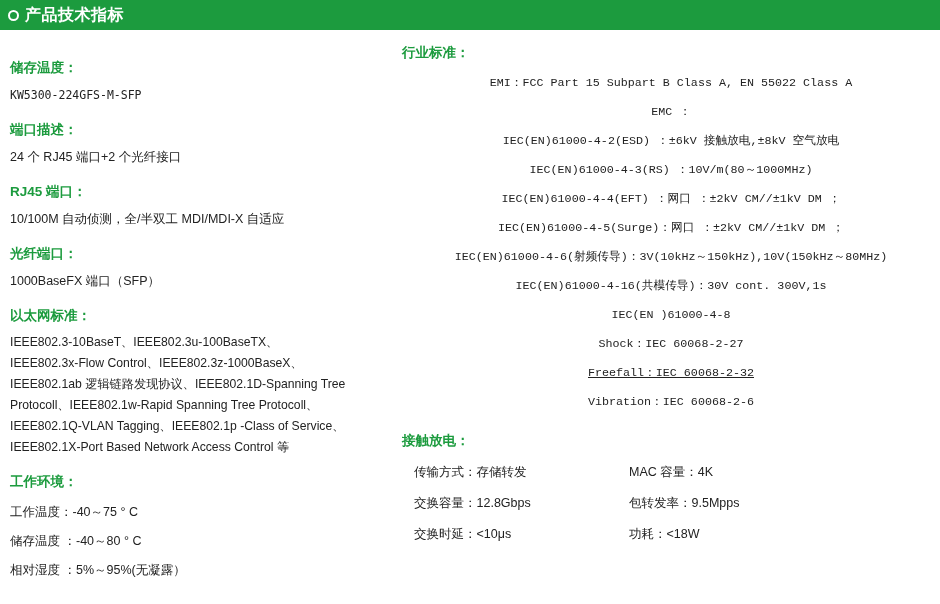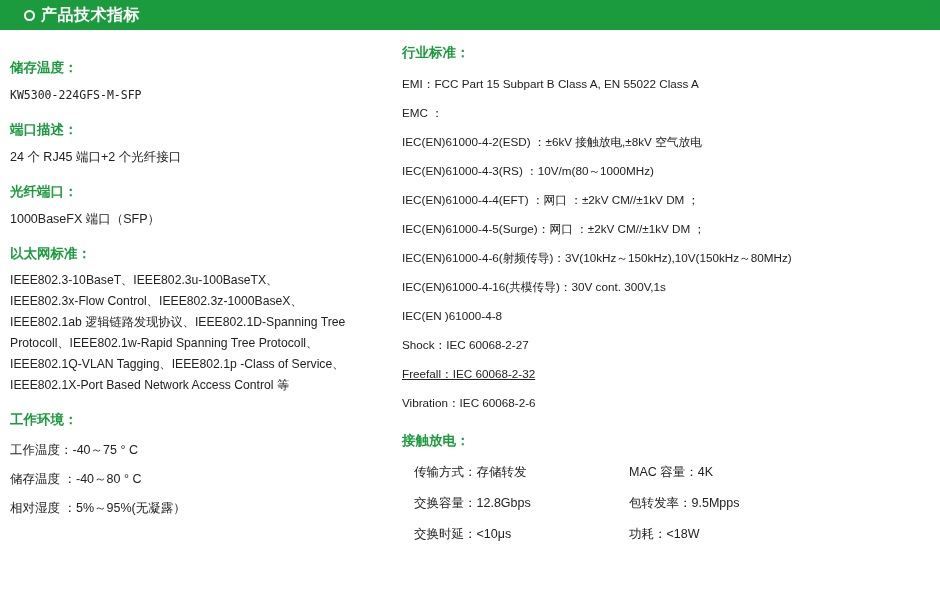--- a/index.html
+++ b/index.html
@@ -18,21 +18,21 @@
     position: relative;
     width: 940px;
     height: 604px;
     box-sizing: border-box;
   }
   .header-bar {
     height: 30px;
     background: #1c9b3e;
     display: flex;
     align-items: center;
-    padding-left: 24px;
+    padding-left: 8px;
     box-sizing: border-box;
   }
   .header-bullet {
     width: 11px;
     height: 11px;
     border-radius: 50%;
     border: 2px solid #ffffff;
     margin-right: 6px;
     flex: none;
     box-sizing: border-box;
@@ -82,26 +82,27 @@
     margin-bottom: 6px;
   }
   .eth-list .body-line {
     line-height: 21px;
     font-size: 12.2px;
   }
   .underline {
     text-decoration: underline;
   }
   .right-line {
-    font-family: Liberation Sans, sans-serif;
+    font-family: Liberation Mono, monospace;
     font-size: 11.7px;
     line-height: 29px;
     color: #222222;
     white-space: nowrap;
     margin: 0;
+    text-align: center;
   }
   .attr-grid {
     display: grid;
     grid-template-columns: 215px auto;
     row-gap: 0px;
     margin-top: 2px;
   }
   .attr-cell {
     font-size: 12.5px;
     line-height: 31px;
@@ -131,20 +132,24 @@
       <div class="block">
         <div class="sec-title spaced">储存温度：</div>
         <div class="body-line mono">KW5300-224GFS-M-SFP</div>
       </div>
 
       <div class="block">
         <div class="sec-title spaced">端口描述：</div>
         <div class="body-line">24 个 RJ45 端口+2 个光纤接口</div>
       </div>
 
+      <div class="block">
+        <div class="sec-title spaced">RJ45 端口：</div>
+        <div class="body-line">10/100M 自动侦测，全/半双工 MDI/MDI-X 自适应</div>
+      </div>
 
       <div class="block">
         <div class="sec-title spaced">光纤端口：</div>
         <div class="body-line">1000BaseFX 端口（SFP）</div>
       </div>
 
       <div class="block eth-list">
         <div class="sec-title spaced">以太网标准：</div>
         <div class="body-line">IEEE802.3-10BaseT、IEEE802.3u-100BaseTX、</div>
         <div class="body-line">IEEE802.3x-Flow Control、IEEE802.3z-1000BaseX、</div>

